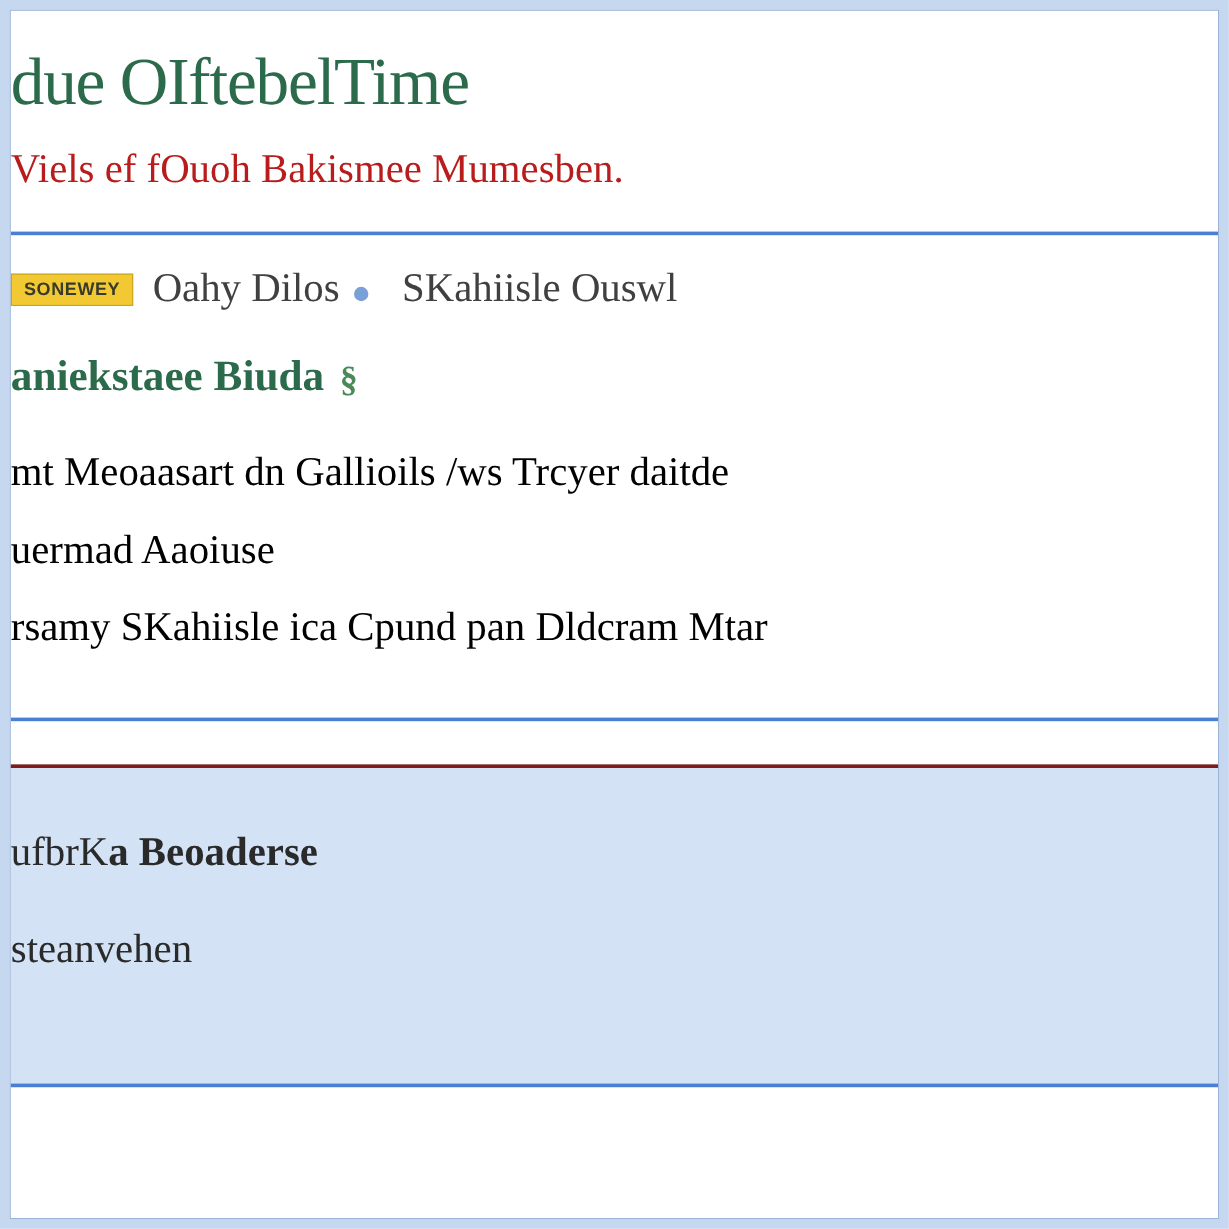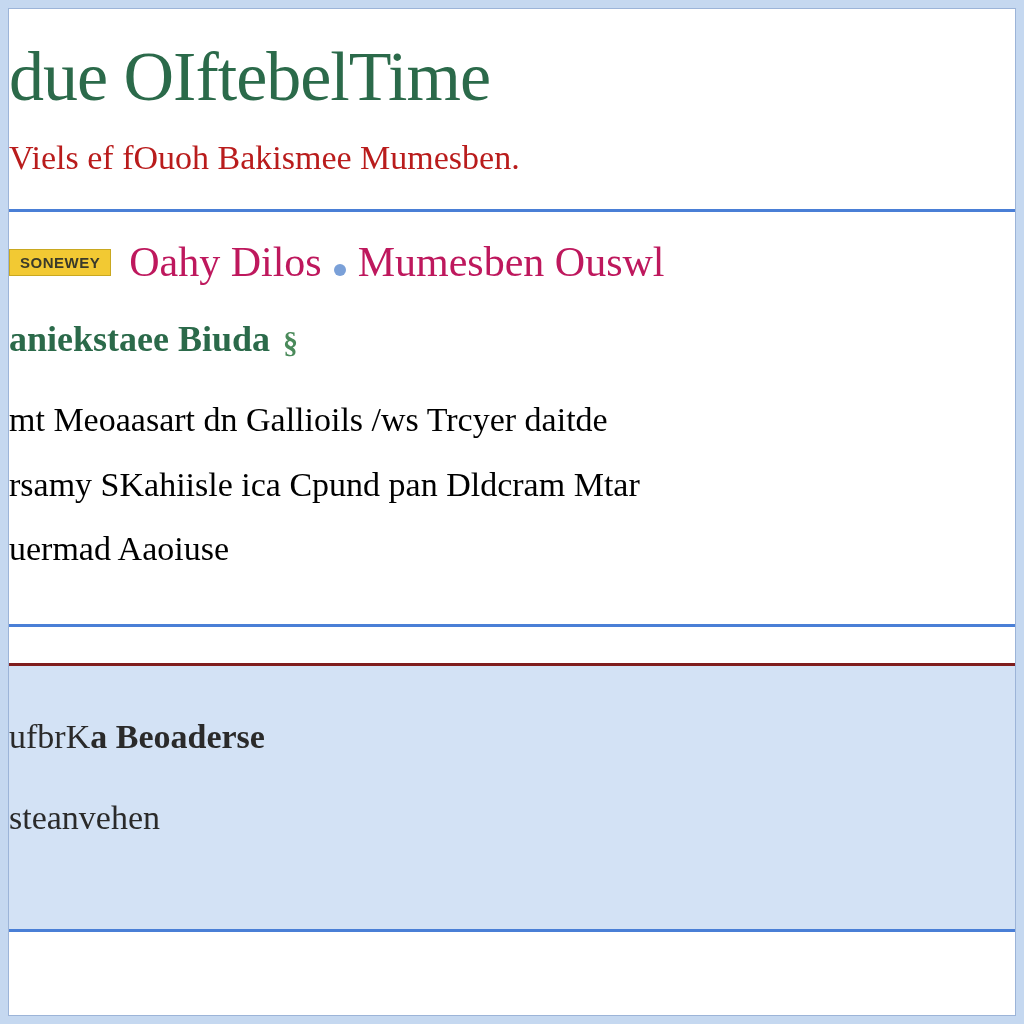--- a/index.html
+++ b/index.html
@@ -15,21 +15,21 @@
     height: 100%;
     border: 1px solid #9cb4d8;
     position: relative;
     overflow: hidden;
   }
   .header {
     padding: 28px 0 18px 0;
     margin-left: -10px;
   }
   .title {
-    font-size: 70px;
+    font-size: 56px;
     font-weight: normal;
     color: #2b6a4a;
     letter-spacing: -1px;
     margin-bottom: 22px;
     padding-left: 10px;
   }
   .subtitle {
     font-size: 34px;
     color: #b91c1c;
     padding-left: 10px;
@@ -39,37 +39,38 @@
     border-top: 3px solid #4a7fd6;
     margin: 14px 0 0 0;
   }
   .section1 {
     padding: 26px 0 18px 0;
     margin-left: -10px;
   }
   .line-badge {
     display: flex;
     align-items: center;
-    gap: 18px;
+    gap: 0;
     margin-bottom: 32px;
     padding-left: 10px;
   }
   .badge {
     background: #f2c933;
     color: #3a3a2a;
     font-family: Arial, sans-serif;
     font-size: 15px;
     font-weight: bold;
     padding: 4px 10px;
     letter-spacing: 0.5px;
     border: 1px solid #c9a820;
   }
   .linktext {
-    font-size: 42px;
-    color: #be185d;
+    font-size: 34px;
+    color: #404040;
+    margin-left: 16px;
   }
   .icon-inline {
     display: inline-block;
     vertical-align: middle;
     margin: 0 4px;
   }
   .subheading {
     font-size: 36px;
     color: #2b6a4a;
     font-weight: bold;
@@ -124,33 +125,33 @@
 
     <div class="line-badge">
       <span class="badge">SONEWEY</span>
       <span>
         <span class="linktext">Oahy Dilos</span>
         <span class="icon-inline">
           <svg width="20" height="20" viewBox="0 0 20 20">
               <circle cx="10" cy="10" r="6" fill="#7aa0d8"></circle>
             </svg>
         </span>
-        <span class="linktext">Mumesben Ouswl</span>
+        <span class="linktext">SKahiisle Ouswl</span>
       </span>
     </div>
 
     <div class="subheading">
       <span>aniekstaee Biuda</span>
       <span class="sym">§</span>
     </div>
 
     <div class="body-lines">
       <div>mt Meoaasart dn Gallioils /ws Trcyer daitde</div>
+      <div>uermad Aaoiuse</div>
       <div>rsamy SKahiisle ica Cpund pan Dldcram Mtar</div>
-      <div>uermad Aaoiuse</div>
     </div>
 
   </div>
 
   <hr class="rule2">
 
   <div class="footer-box">
     <div>
       <span>ufbrK</span><span class="bold">a Beoaderse</span>
     </div>

